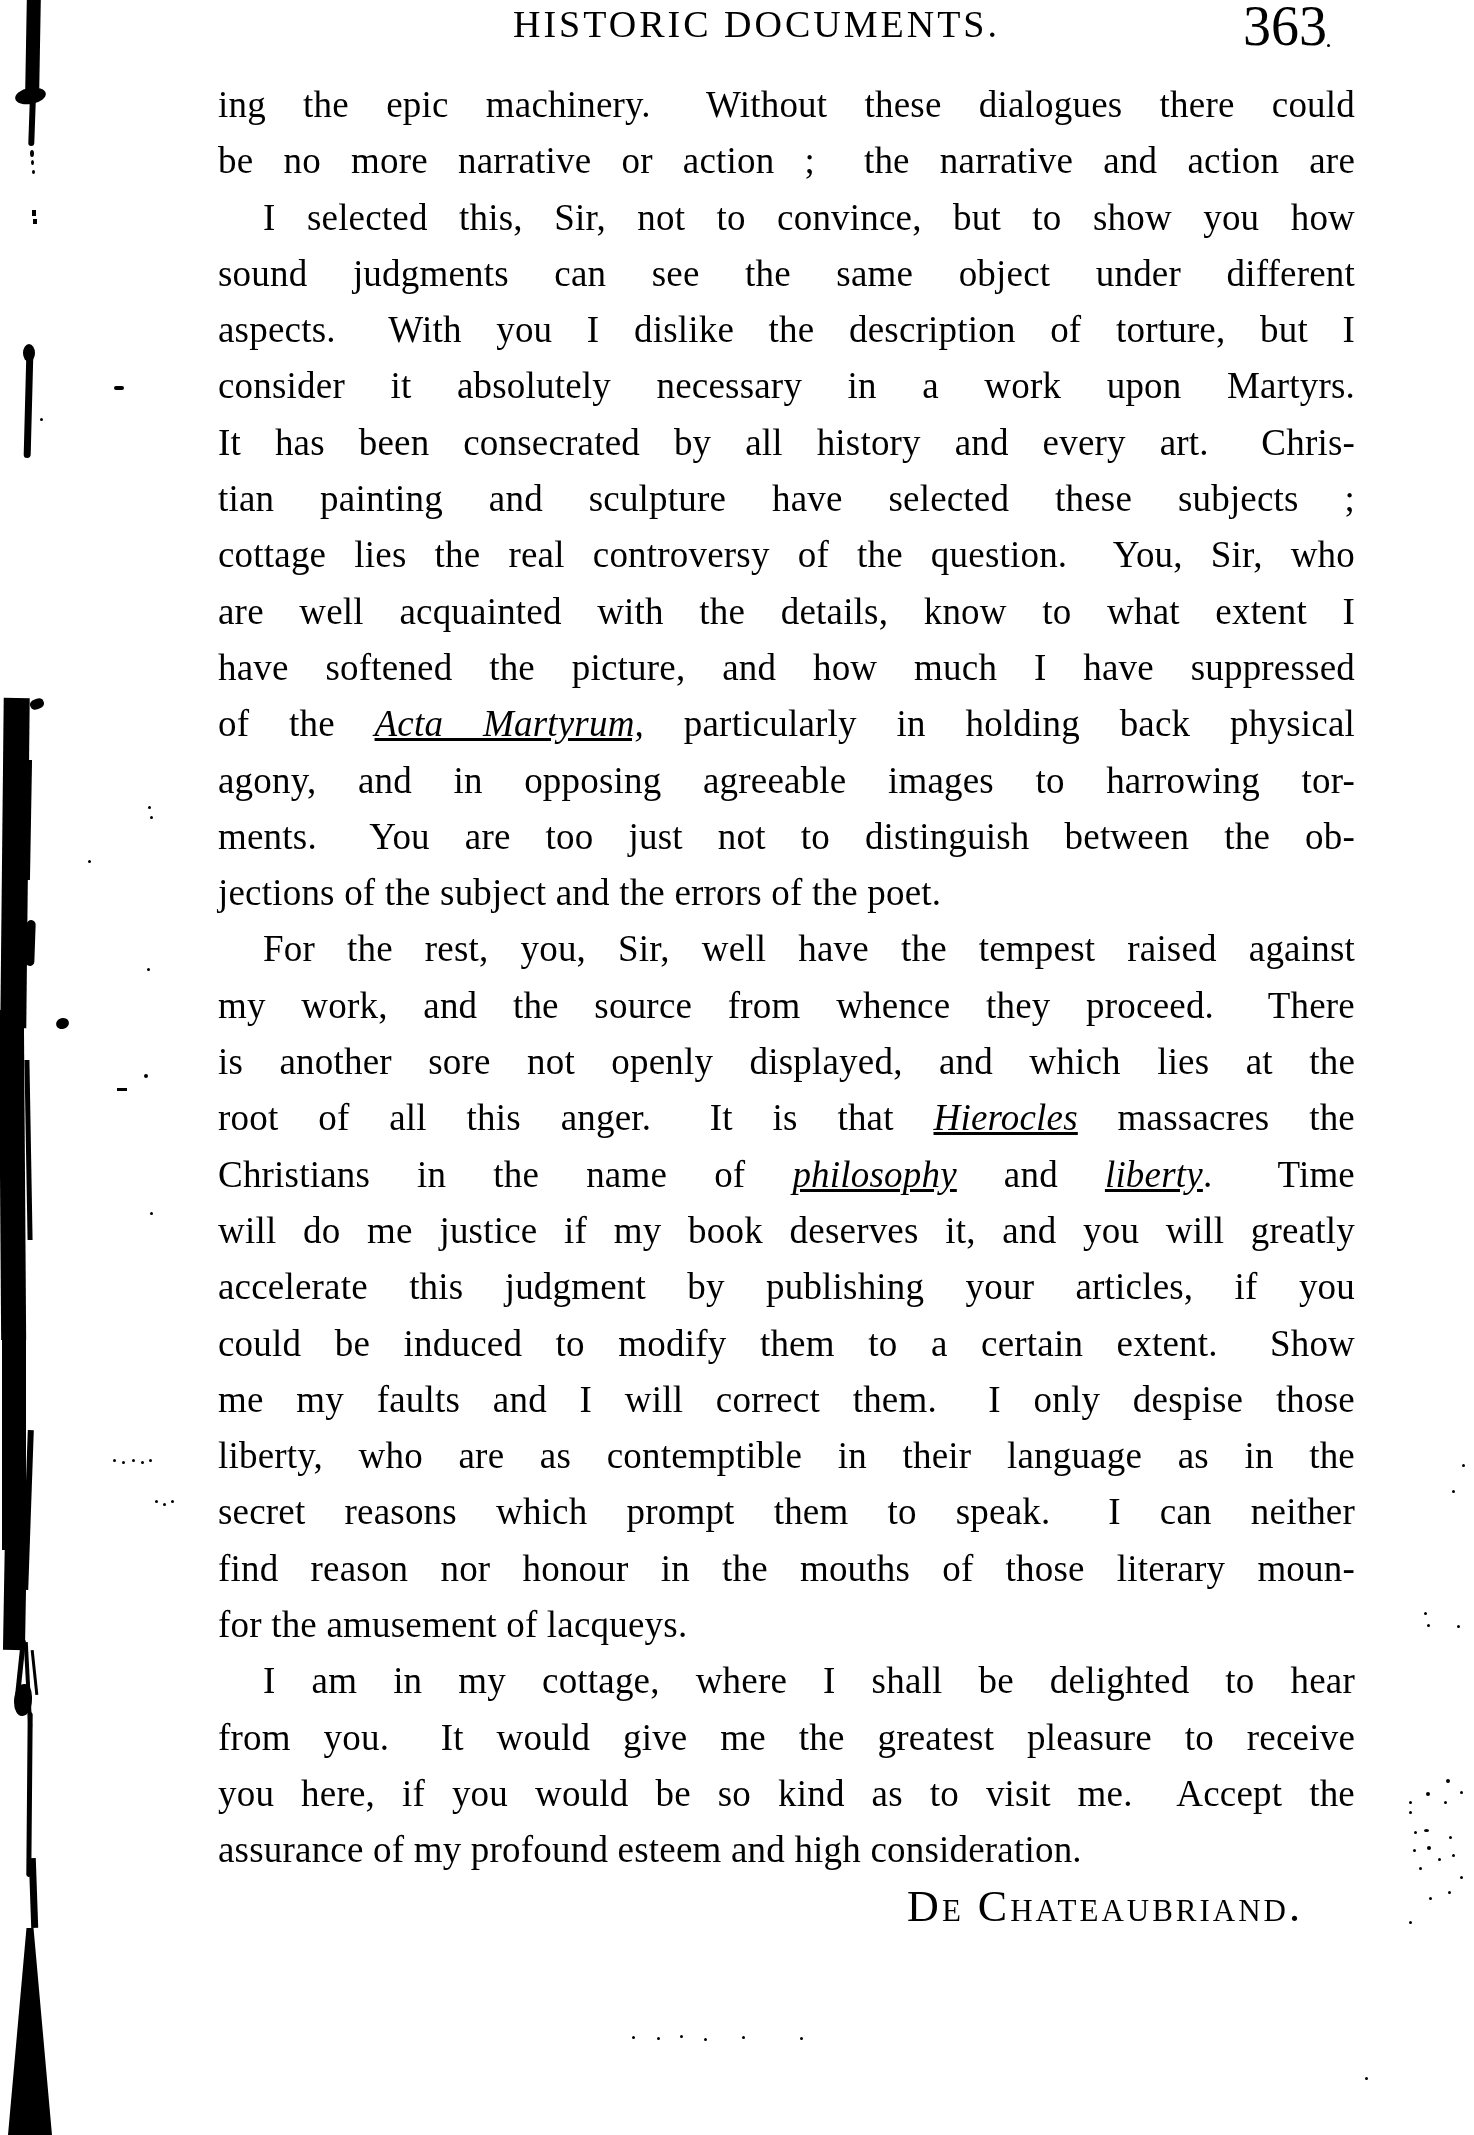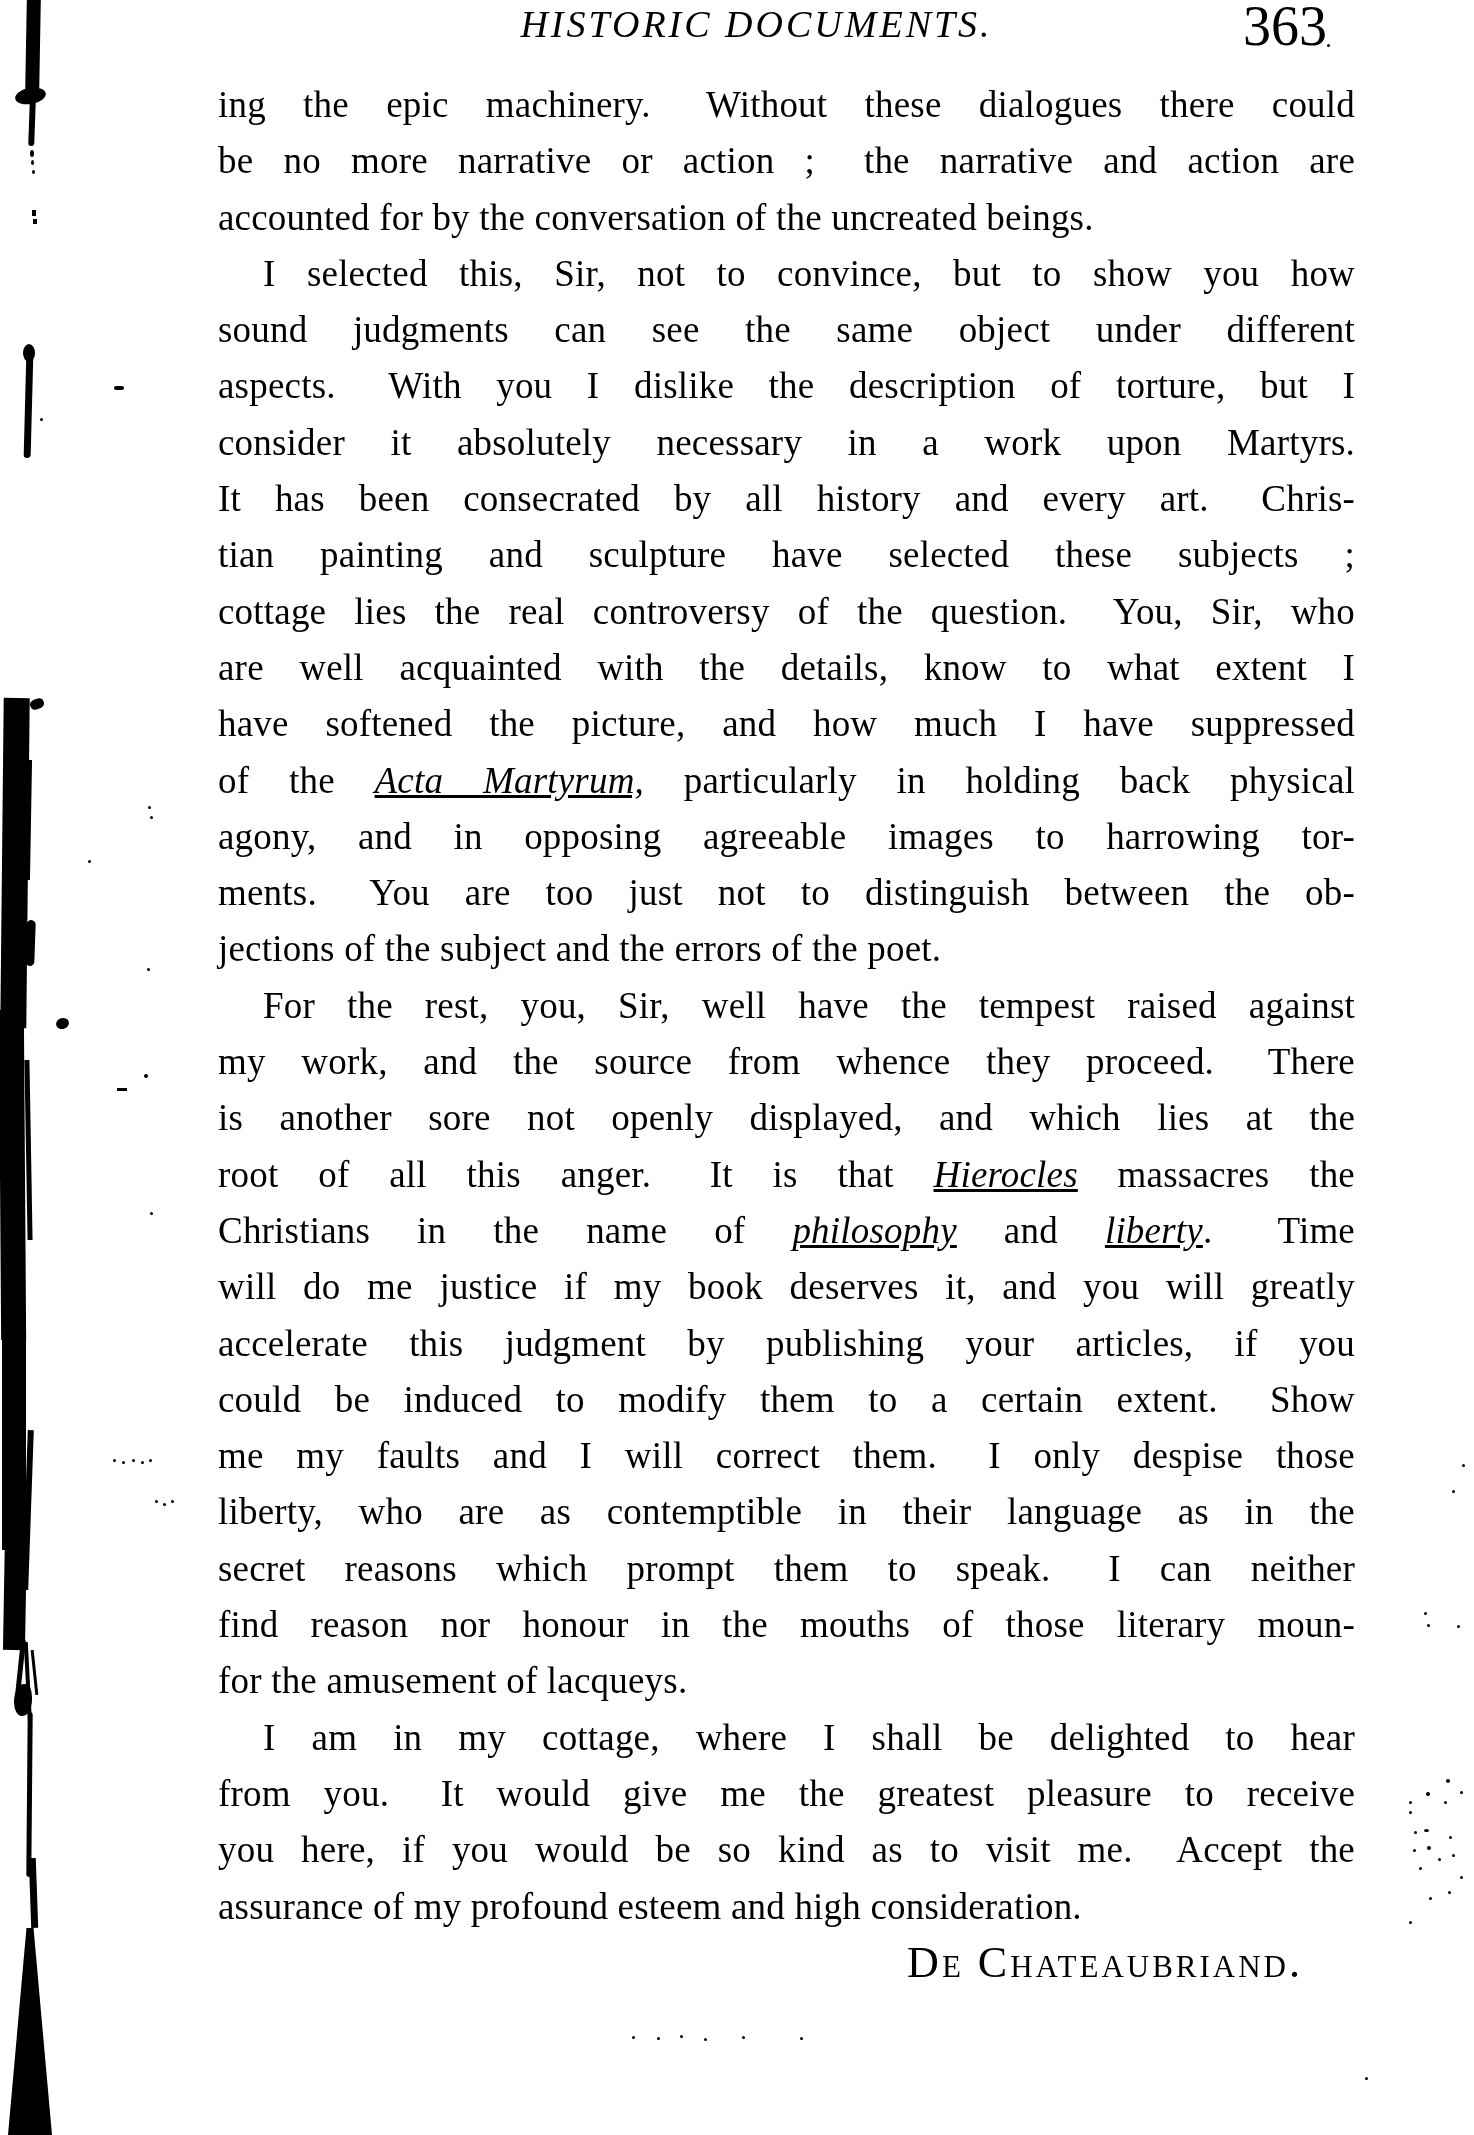--- a/index.html
+++ b/index.html
@@ -6,21 +6,21 @@
   body{
     width:1474px;height:2135px;position:relative;overflow:hidden;
     font-family:"Liberation Serif",serif;color:#000;
   }
   .page{position:absolute;inset:0;background:#ffffff;}
 
   
   .header{position:absolute;left:218px;top:4px;width:1137px;height:70px;}
   .running-head{
     display:block;text-align:center;font-size:38px;line-height:1.1;
-    letter-spacing:3px;margin-right:60px;font-style:italic;
+    letter-spacing:3px;margin-right:60px;
   }
   .page-number{
     position:absolute;right:28px;top:-8px;font-size:56px;line-height:1.1;
   }
 
   
   .text{position:absolute;left:218px;top:77px;width:1137px;}
   .line{
     height:56.3px;line-height:56.3px;font-size:37px;
     text-align:justify;text-align-last:justify;
@@ -126,21 +126,20 @@
   </div>
 
   <div class="header">
     <span class="running-head">HISTORIC DOCUMENTS.</span>
     <span class="page-number">363</span>
   </div>
 
   <div class="text" id="text-block">
       <div class="line"><span>ing the epic machinery.  Without these dialogues there could</span></div>
       <div class="line"><span>be no more narrative or action ;  the narrative and action are</span></div>
-      <div class="line end"><span>accounted for by the conversation of the uncreated beings.</span></div>
       <div class="line indent"><span>I selected this, Sir, not to convince, but to show you how</span></div>
       <div class="line"><span>sound judgments can see the same object under different</span></div>
       <div class="line"><span>aspects.  With you I dislike the description of torture, but I</span></div>
       <div class="line"><span>consider it absolutely necessary in a work upon Martyrs.</span></div>
       <div class="line"><span>It has been consecrated by all history and every art.  Chris-</span></div>
       <div class="line"><span>tian painting and sculpture have selected these subjects ;</span></div>
       <div class="line"><span>cottage lies the real controversy of the question.  You, Sir, who</span></div>
       <div class="line"><span>are well acquainted with the details, know to what extent I</span></div>
       <div class="line"><span>have softened the picture, and how much I have suppressed</span></div>
       <div class="line"><span>of the </span><i>Acta Martyrum,</i><span> particularly in holding back physical</span></div>

